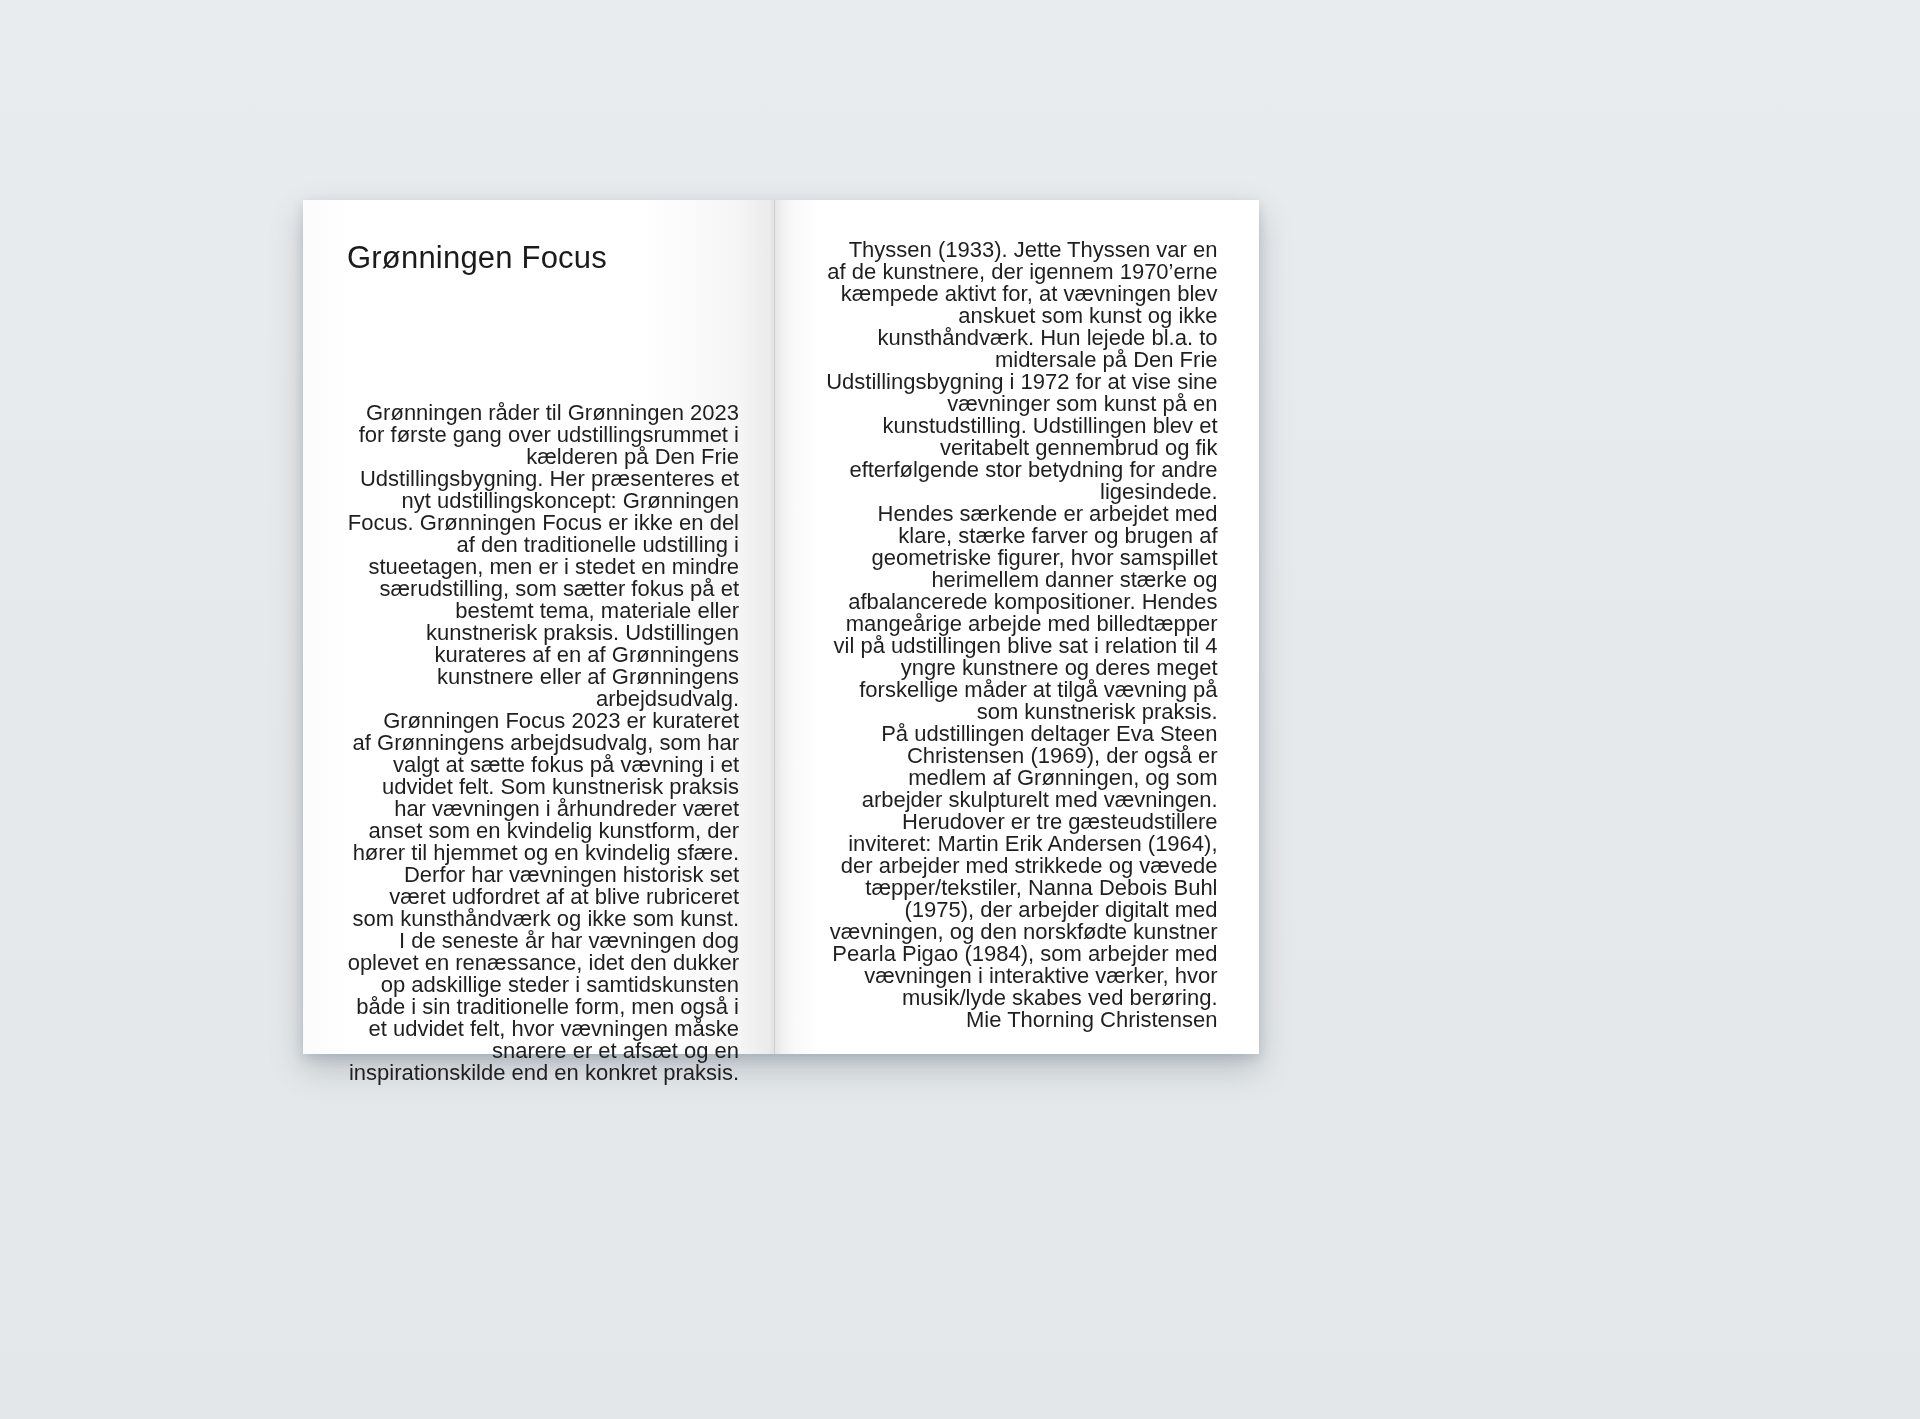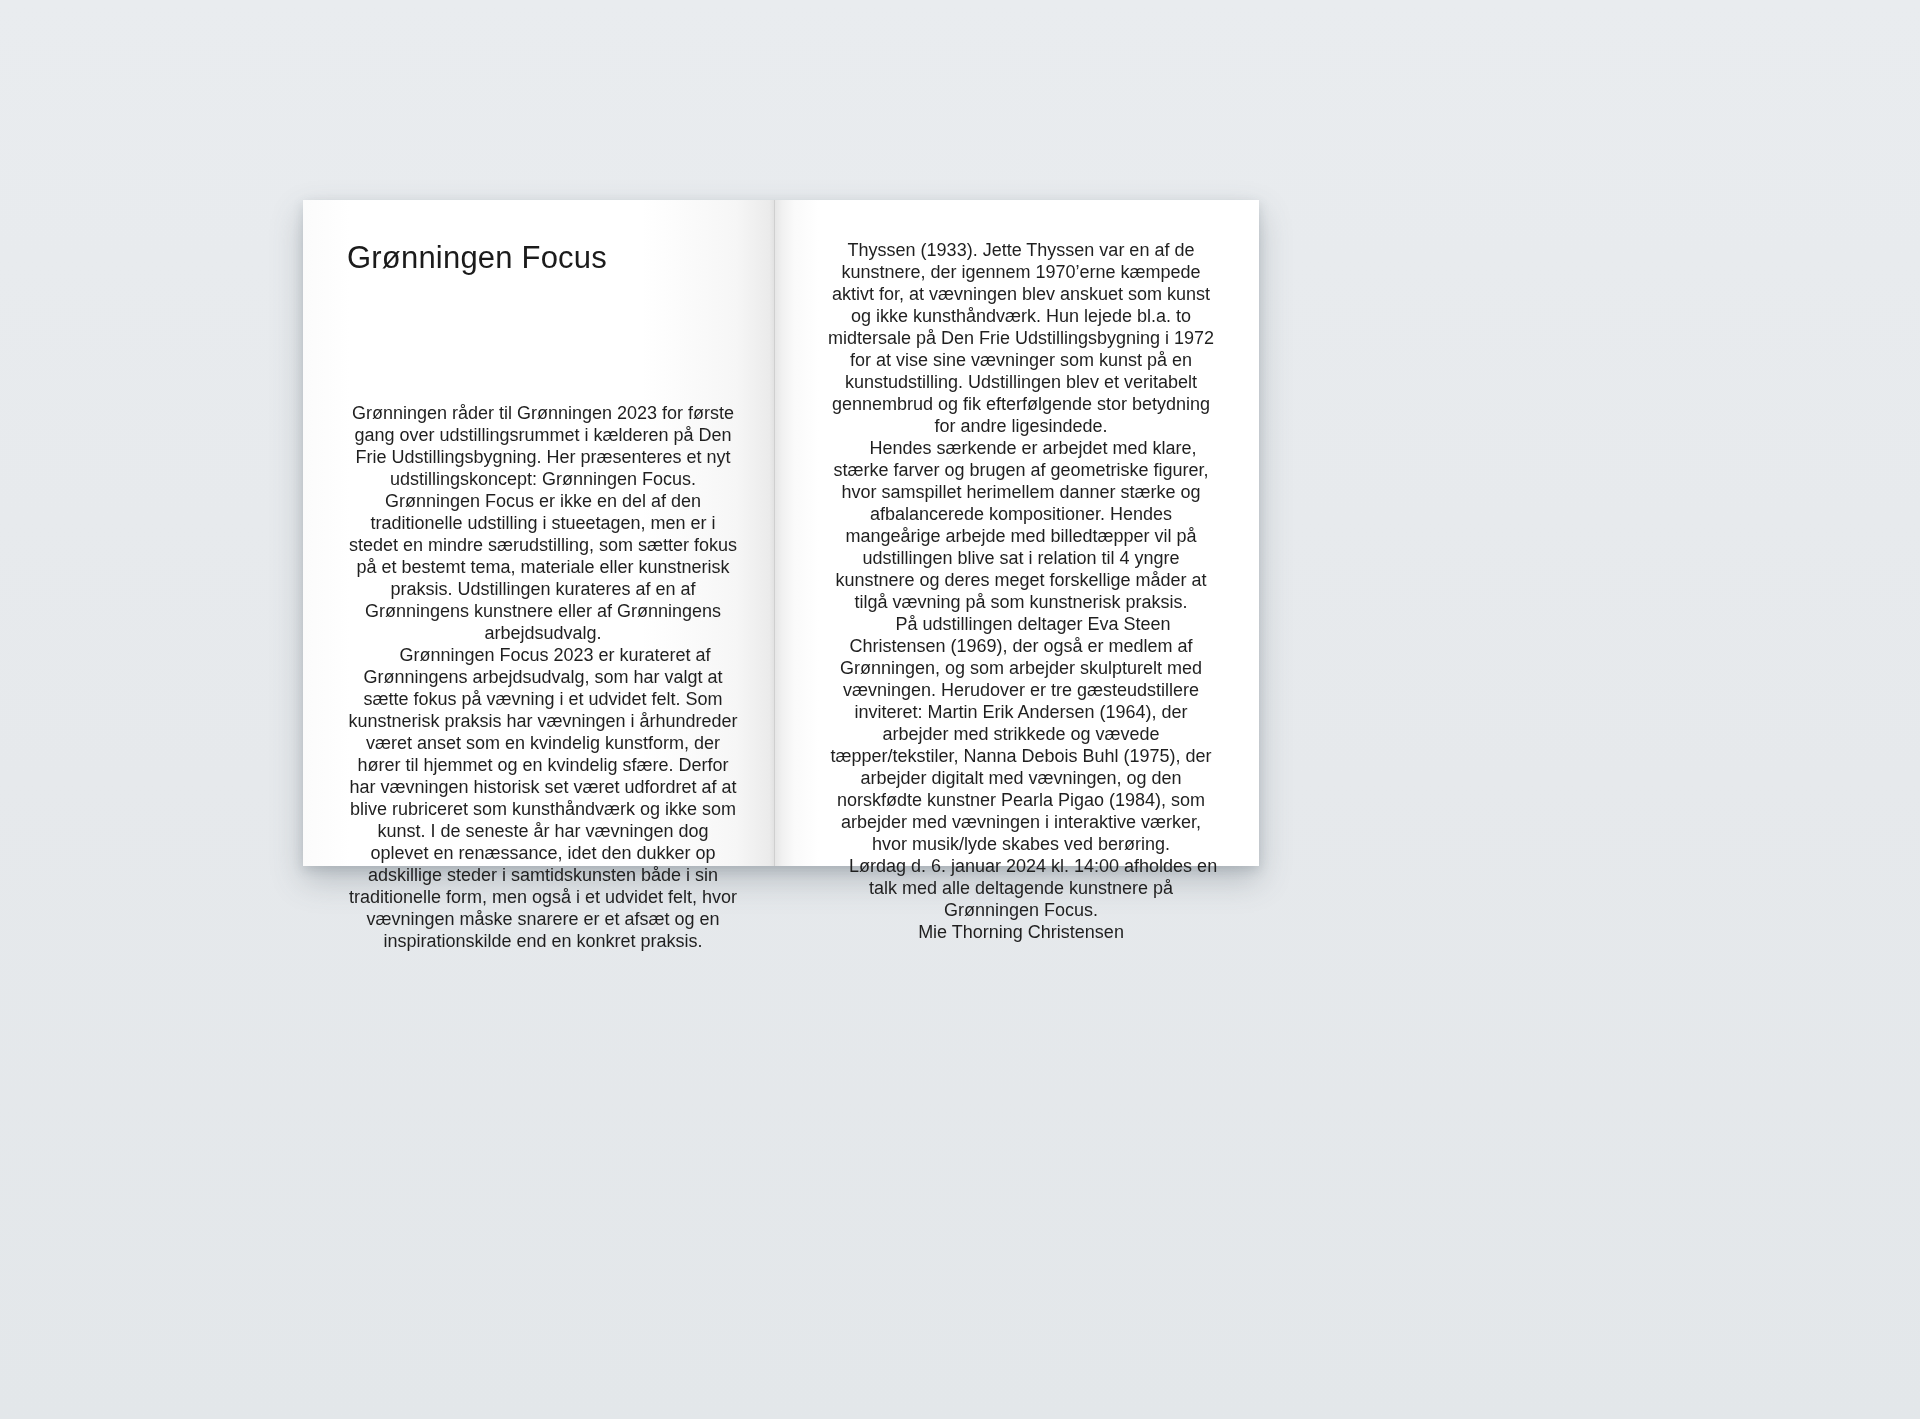--- a/index.html
+++ b/index.html
@@ -14,21 +14,21 @@
   body {
     position: relative;
     background: linear-gradient(180deg, #e9ecef 0%, #e6e9ec 55%, #e3e7ea 100%);
   }
 
   .spread {
     position: absolute;
     left: 303px;
     top: 200px;
     width: 956px;
-    height: 666px;
+    height: 854px;
     display: flex;
     box-shadow: 0 14px 30px rgba(80, 92, 104, 0.30),
                 0 4px 10px rgba(80, 92, 104, 0.18);
   }
 
   .page {
     position: relative;
     height: 100%;
   }
 
@@ -65,24 +65,24 @@
     top: 40px;
     font-size: 31px;
     font-weight: 400;
     letter-spacing: 0.2px;
     color: #1b1b1b;
     white-space: nowrap;
   }
 
   .body-text {
     position: absolute;
-    font-size: 18px;
+    font-size: 22px;
     line-height: 22px;
     color: #1f1f1f;
-    text-align: center;
+    text-align: right;
   }
 
   .body-left {
     left: 44px;
     top: 202px;
     width: 392px;
   }
 
   .body-right {
     left: 50px;
@@ -111,18 +111,17 @@
     </div>
   </div>
 
   <div class="spine"></div>
 
   <div class="page page-right">
     <div class="body-text body-right">
       <p>Thyssen (1933). Jette Thyssen var en af de kunstnere, der igennem 1970’erne kæmpede aktivt for, at vævningen blev anskuet som kunst og ikke kunsthåndværk. Hun lejede bl.a. to midtersale på Den Frie Udstillingsbygning i 1972 for at vise sine vævninger som kunst på en kunstudstilling. Udstillingen blev et veritabelt gennembrud og fik efterfølgende stor betydning for andre ligesindede.</p>
       <p class="indent">Hendes særkende er arbejdet med klare, stærke farver og brugen af geometriske figurer, hvor samspillet herimellem danner stærke og afbalancerede kompositioner. Hendes mangeårige arbejde med billedtæpper vil på udstillingen blive sat i relation til 4 yngre kunstnere og deres meget forskellige måder at tilgå vævning på som kunstnerisk praksis.</p>
       <p class="indent">På udstillingen deltager Eva Steen Christensen (1969), der også er medlem af Grønningen, og som arbejder skulpturelt med vævningen. Herudover er tre gæsteudstillere inviteret: Martin Erik Andersen (1964), der arbejder med strikkede og vævede tæpper/tekstiler, Nanna Debois Buhl (1975), der arbejder digitalt med vævningen, og den norskfødte kunstner Pearla Pigao (1984), som arbejder med vævningen i interaktive værker, hvor musik/lyde skabes ved berøring.</p>
-      <p class="indent">Lørdag d. 6. januar 2024 kl. 14:00 afholdes en talk med alle deltagende kunstnere på Grønningen Focus.</p>
       <p class="signature">Mie Thorning Christensen</p>
     </div>
   </div>
 
 </div>
 
 </body></html>

